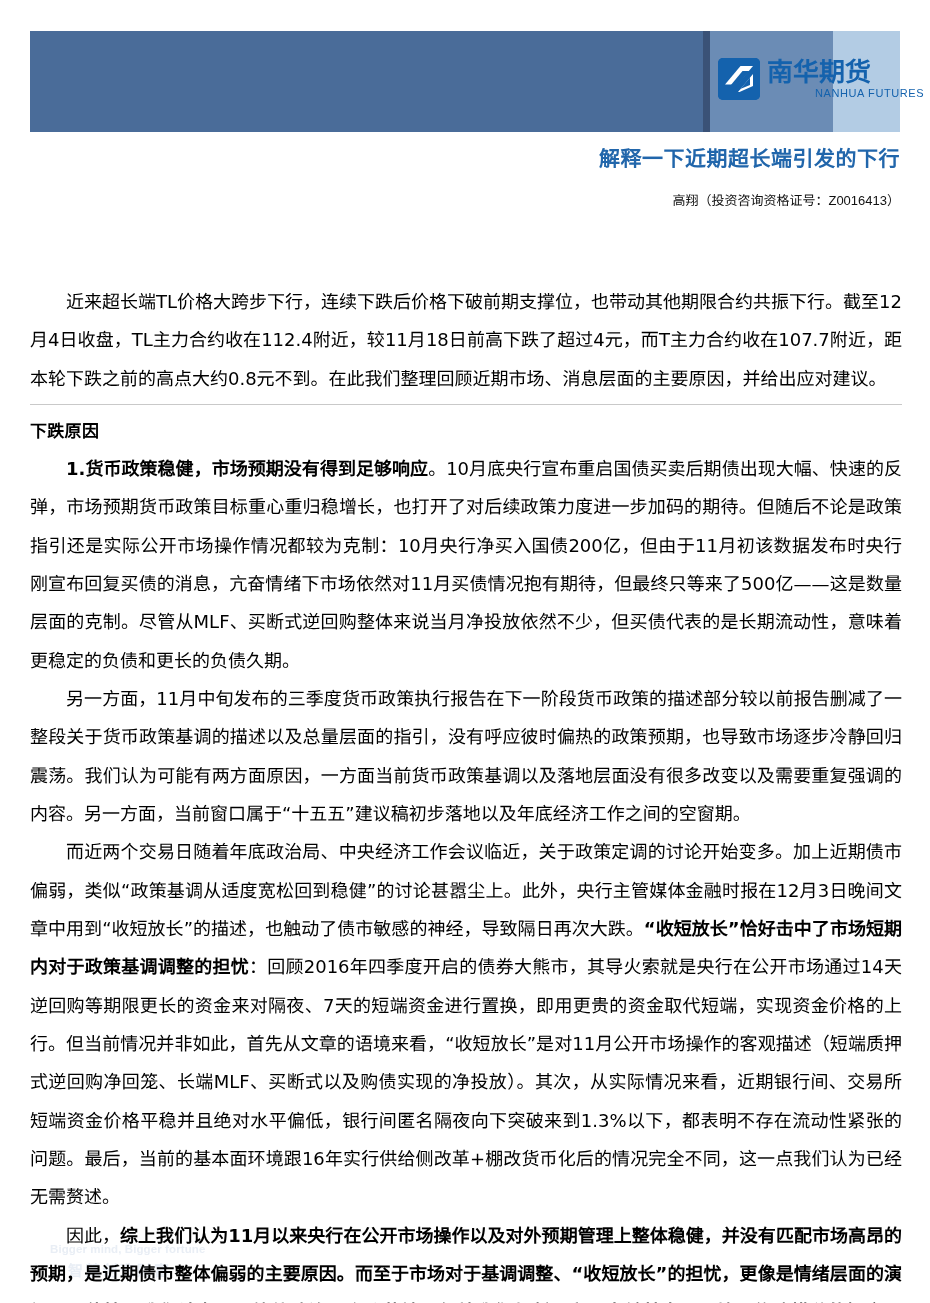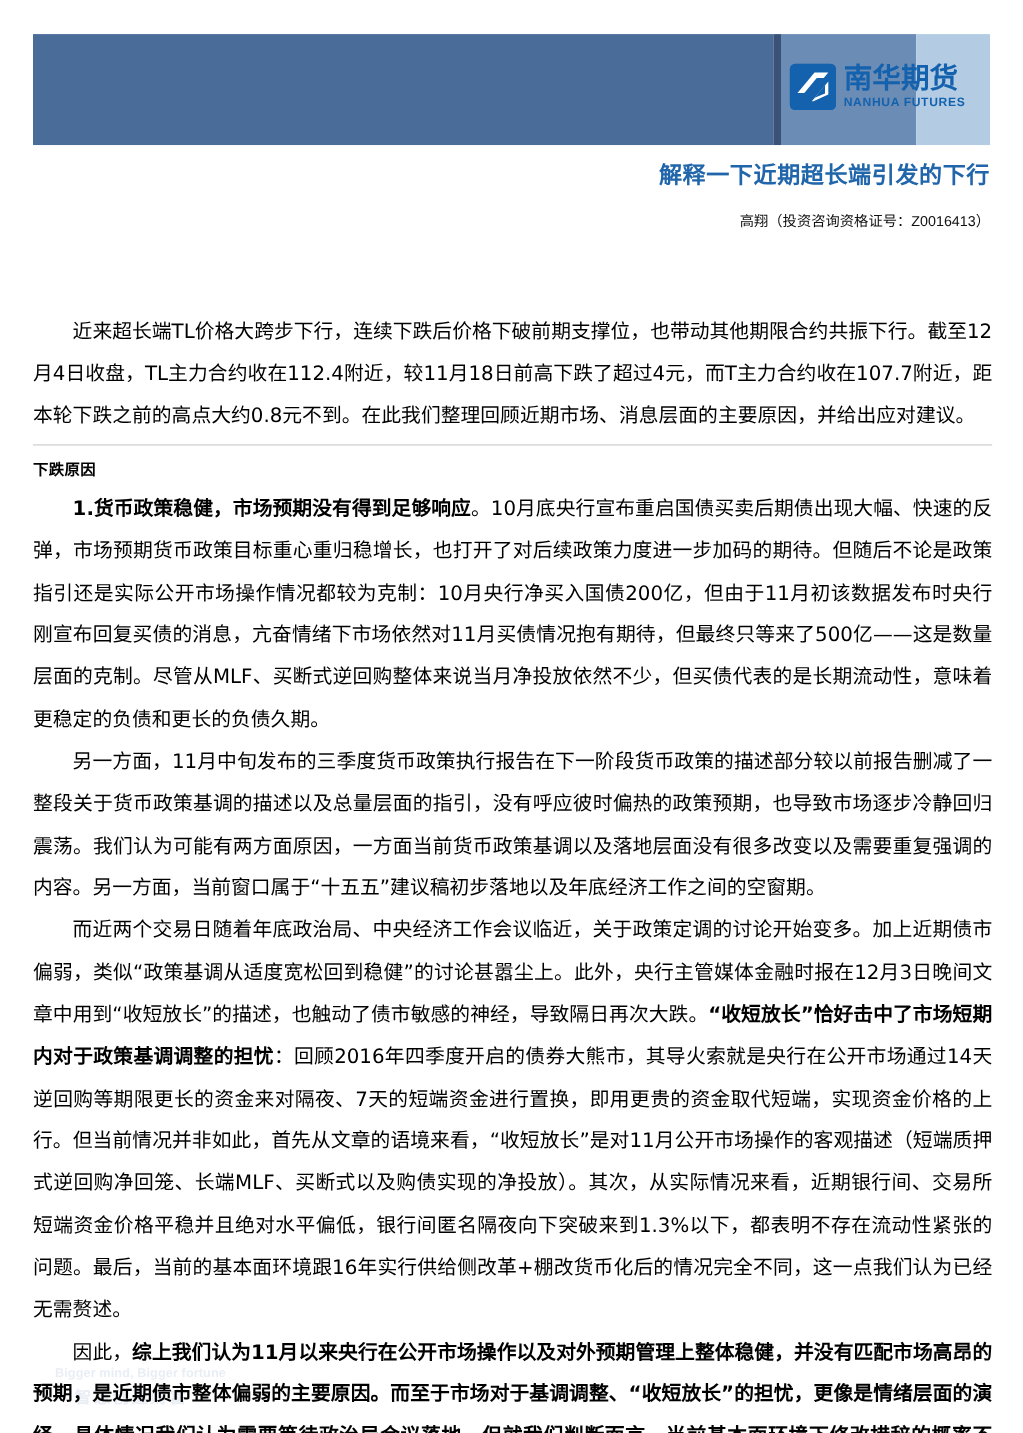--- a/index.html
+++ b/index.html
@@ -90,25 +90,26 @@
   .logo-cn {
     font-size: 26px;
     font-weight: 700;
     color: #1462ad;
     letter-spacing: 0px;
     white-space: nowrap;
     font-family: "DejaVu Sans", "Liberation Sans", sans-serif;
   }
   .logo-en {
     font-size: 11px;
-    font-weight: 700;
+    font-weight: 400;
     color: #1462ad;
     letter-spacing: .6px;
     margin-top: 3px;
     white-space: nowrap;
+    margin-left: 48px;
   }
 
   
   .title {
     position: absolute;
     right: 30px;
     top: 142px;
     font-size: 21px;
     font-weight: 700;
     color: #2166ab;
@@ -145,21 +146,21 @@
     font-family: "DejaVu Sans", "Liberation Sans", sans-serif;
   }
   .divider {
     height: 1px;
     background: #c9c9c9;
     margin: 6px 0 9px 0;
     width: 100%;
   }
   h2.section {
     margin: 0 0 2px 0;
-    font-size: 14px;
+    font-size: 17px;
     font-weight: 700;
     line-height: 2.0;
     letter-spacing: .3px;
     font-family: "DejaVu Sans", "Liberation Sans", sans-serif;
   }
   b.hl { font-weight: 700; }
 </style>
 </head>
 <body>
 

